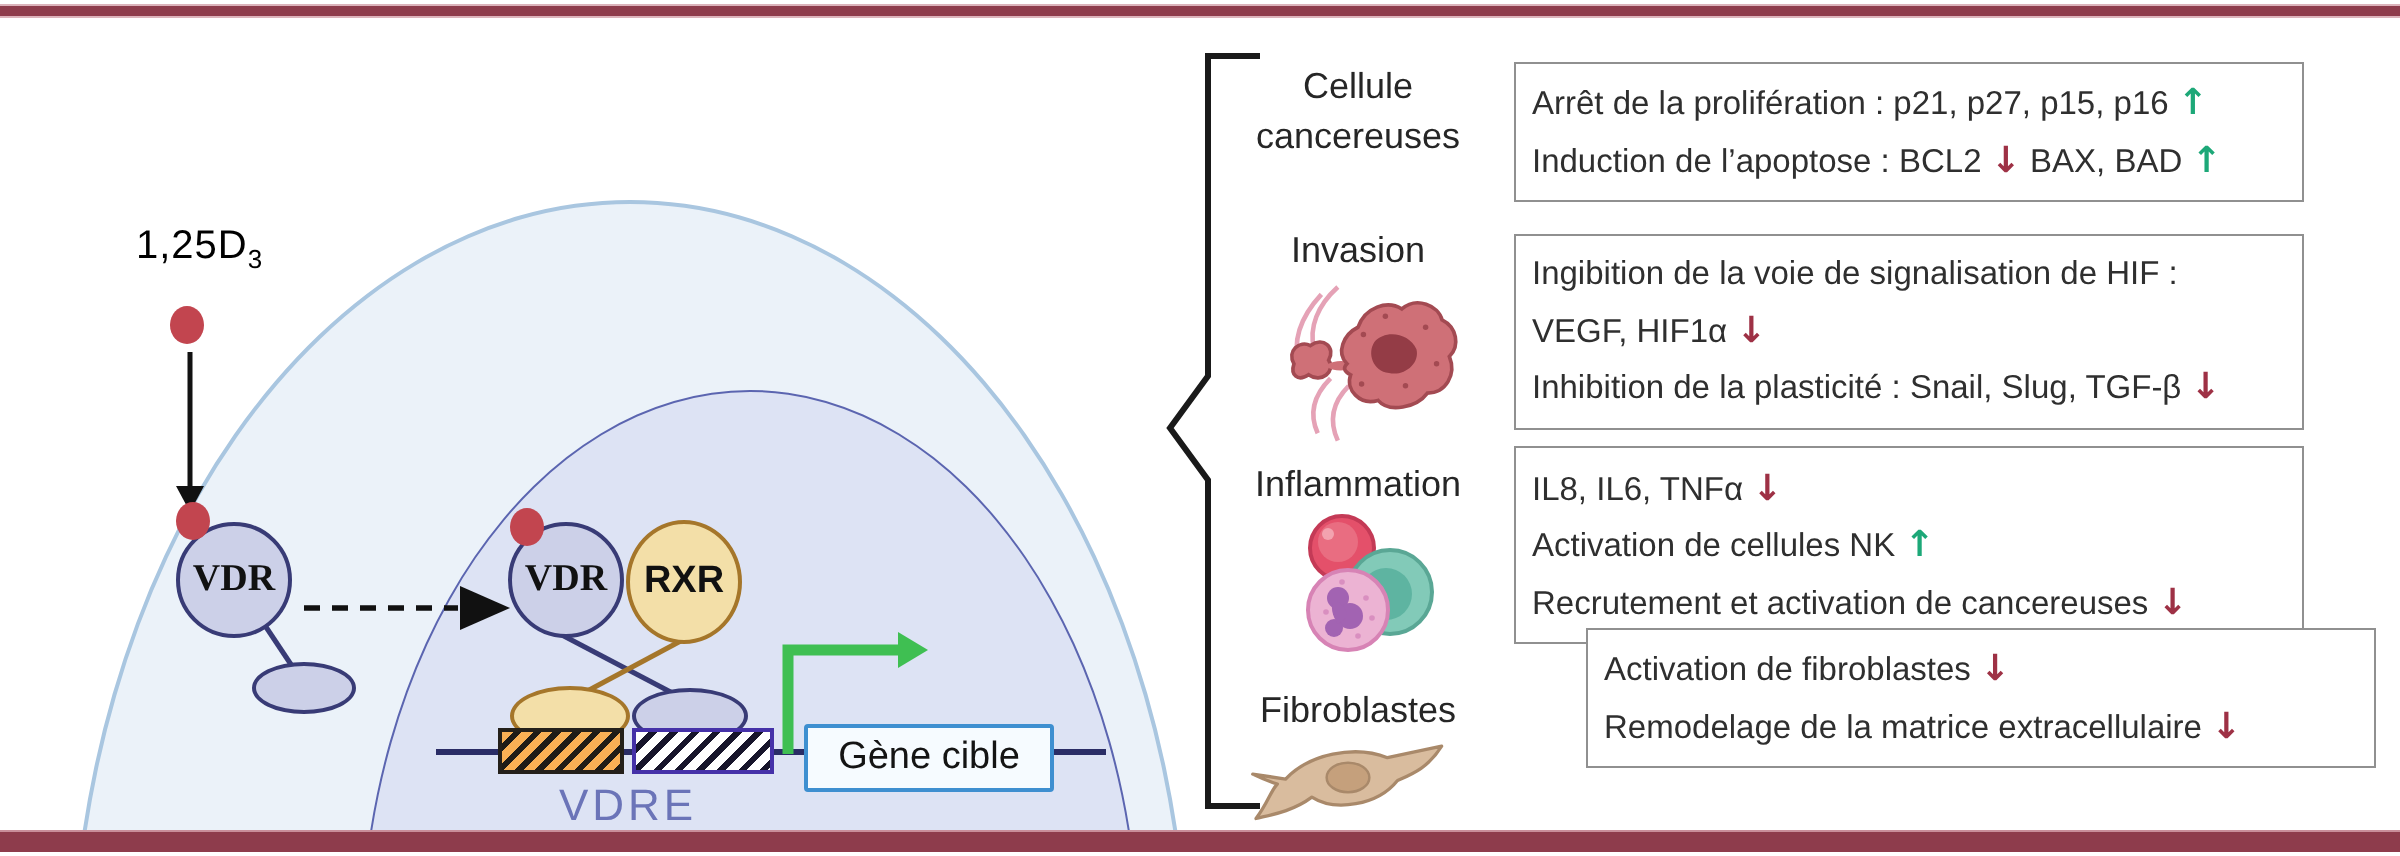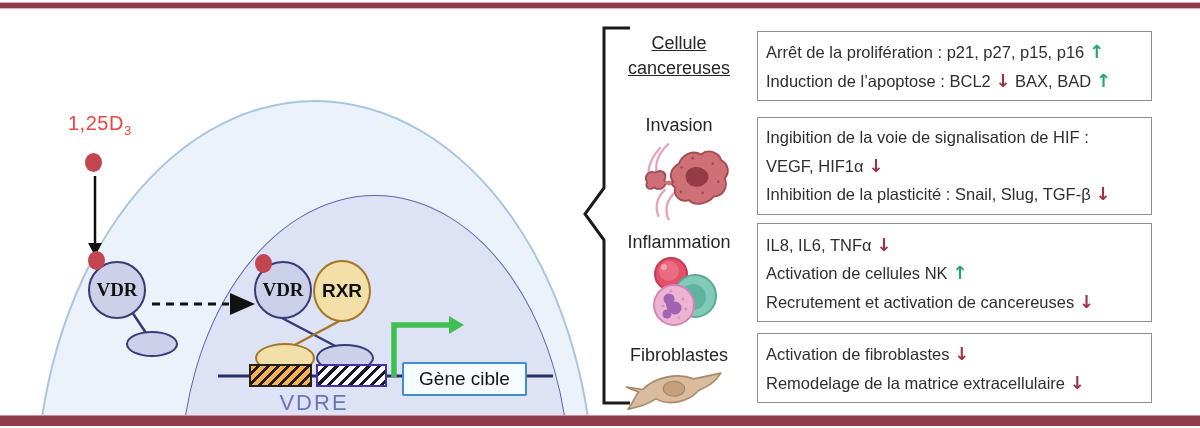--- a/index.html
+++ b/index.html
@@ -18,21 +18,21 @@
   svg.overlay{position:absolute;left:0;top:0;}
   
   .shape{position:absolute;box-sizing:border-box;display:flex;align-items:center;justify-content:center;}
   .vdr{width:58px;height:58px;border-radius:50%;background:var(--vdr_fill,#ccd0e8);
        border:2.5px solid var(--vdr_border,#383b76);font-weight:bold;font-size:19px;color:#111;font-family:Liberation Serif, serif;}
   .rxr{width:58px;height:62px;border-radius:50%;background:var(--rxr_fill,#f3dfa8);
        border:2.5px solid var(--rxr_border,#a5762a);font-weight:bold;font-size:19px;color:#111;}
   .hinge{border-radius:50%;background:var(--vdr_fill,#ccd0e8);border:2.5px solid var(--vdr_border,#383b76);}
   .dbd-tan{border-radius:50%;background:var(--rxr_fill,#f3dfa8);border:2.5px solid var(--rxr_border,#a5762a);}
   .dot{position:absolute;width:17px;height:19px;border-radius:50%;background:var(--ligand_red,#c2454f);}
-  .ligand-label{position:absolute;left:68px;top:112px;font-size:20px;color:#ef4444;letter-spacing:.5px;}
+  .ligand-label{position:absolute;left:68px;top:112px;font-size:20px;color:#000000;letter-spacing:.5px;}
   .ligand-label sub{font-size:13px;}
   .hatch{position:absolute;height:19px;}
   .hatch.orange{left:249px;top:364px;width:59px;border:2px solid #24201a;
      background:repeating-linear-gradient(135deg,#f9b055 0 4px,#1f1c17 4px 7px);}
   .hatch.striped{left:316px;top:364px;width:67px;border:2.5px solid #4531a8;
      background:repeating-linear-gradient(135deg,#ffffff 0 4.5px,#17152b 4.5px 7.5px);}
   .genebox{position:absolute;left:402px;top:362px;width:121px;height:30px;background:#f6fbff;
      border:2px solid var(--gene_box_border,#3e8fd0);border-radius:2px;display:flex;align-items:center;justify-content:center;
      font-size:19px;color:#141414;}
   .vdre{position:absolute;left:268px;top:390px;width:92px;text-align:center;font-size:22px;
@@ -109,21 +109,21 @@
   <div class="hatch striped"></div>
   <div class="genebox">
       <span>Gène cible</span>
     </div>
   <div class="vdre">VDRE</div>
 
   <svg class="overlay" style="left:575px;width:70px;" width="70" height="428" viewBox="575 0 70 428">
     <polyline points="630,28 604,28 604,188 585,214 604,240 604,403 630,403" fill="none" stroke="#1a1a1a" stroke-width="3"></polyline>
   </svg>
 
-  <div class="plabel" style="top:31px;text-decoration:underline;">
+  <div class="plabel" style="top:31px;">
       <div>Cellule</div>
       <div>cancereuses</div>
     </div>
   <div class="plabel" style="top:113px;">
       <div>Invasion</div>
     </div>
   <div class="plabel" style="top:230px;">
       <div>Inflammation</div>
     </div>
   <div class="plabel" style="top:343px;">
@@ -191,18 +191,18 @@
   <div class="pbox" style="top:117px;height:98px;">
       <div class="bline"><span>Ingibition de la voie de signalisation de HIF :</span></div>
       <div class="bline"><span>VEGF, HIF1α </span><span class="ar down">↓</span></div>
       <div class="bline"><span>Inhibition de la plasticité : Snail, Slug, TGF-β </span><span class="ar down">↓</span></div>
     </div>
   <div class="pbox" style="top:223px;height:99px;">
       <div class="bline"><span>IL8, IL6, TNFα </span><span class="ar down">↓</span></div>
       <div class="bline"><span>Activation de cellules NK </span><span class="ar up">↑</span></div>
       <div class="bline"><span>Recrutement et activation de cancereuses </span><span class="ar down">↓</span></div>
     </div>
-  <div class="pbox" style="top:333px;height:70px;">
+  <div class="pbox" style="top:314px;height:70px;margin-left:36px;">
       <div class="bline"><span>Activation de fibroblastes </span><span class="ar down">↓</span></div>
       <div class="bline"><span>Remodelage de la matrice extracellulaire </span><span class="ar down">↓</span></div>
     </div>
 
 </div>
 
 </body></html>

